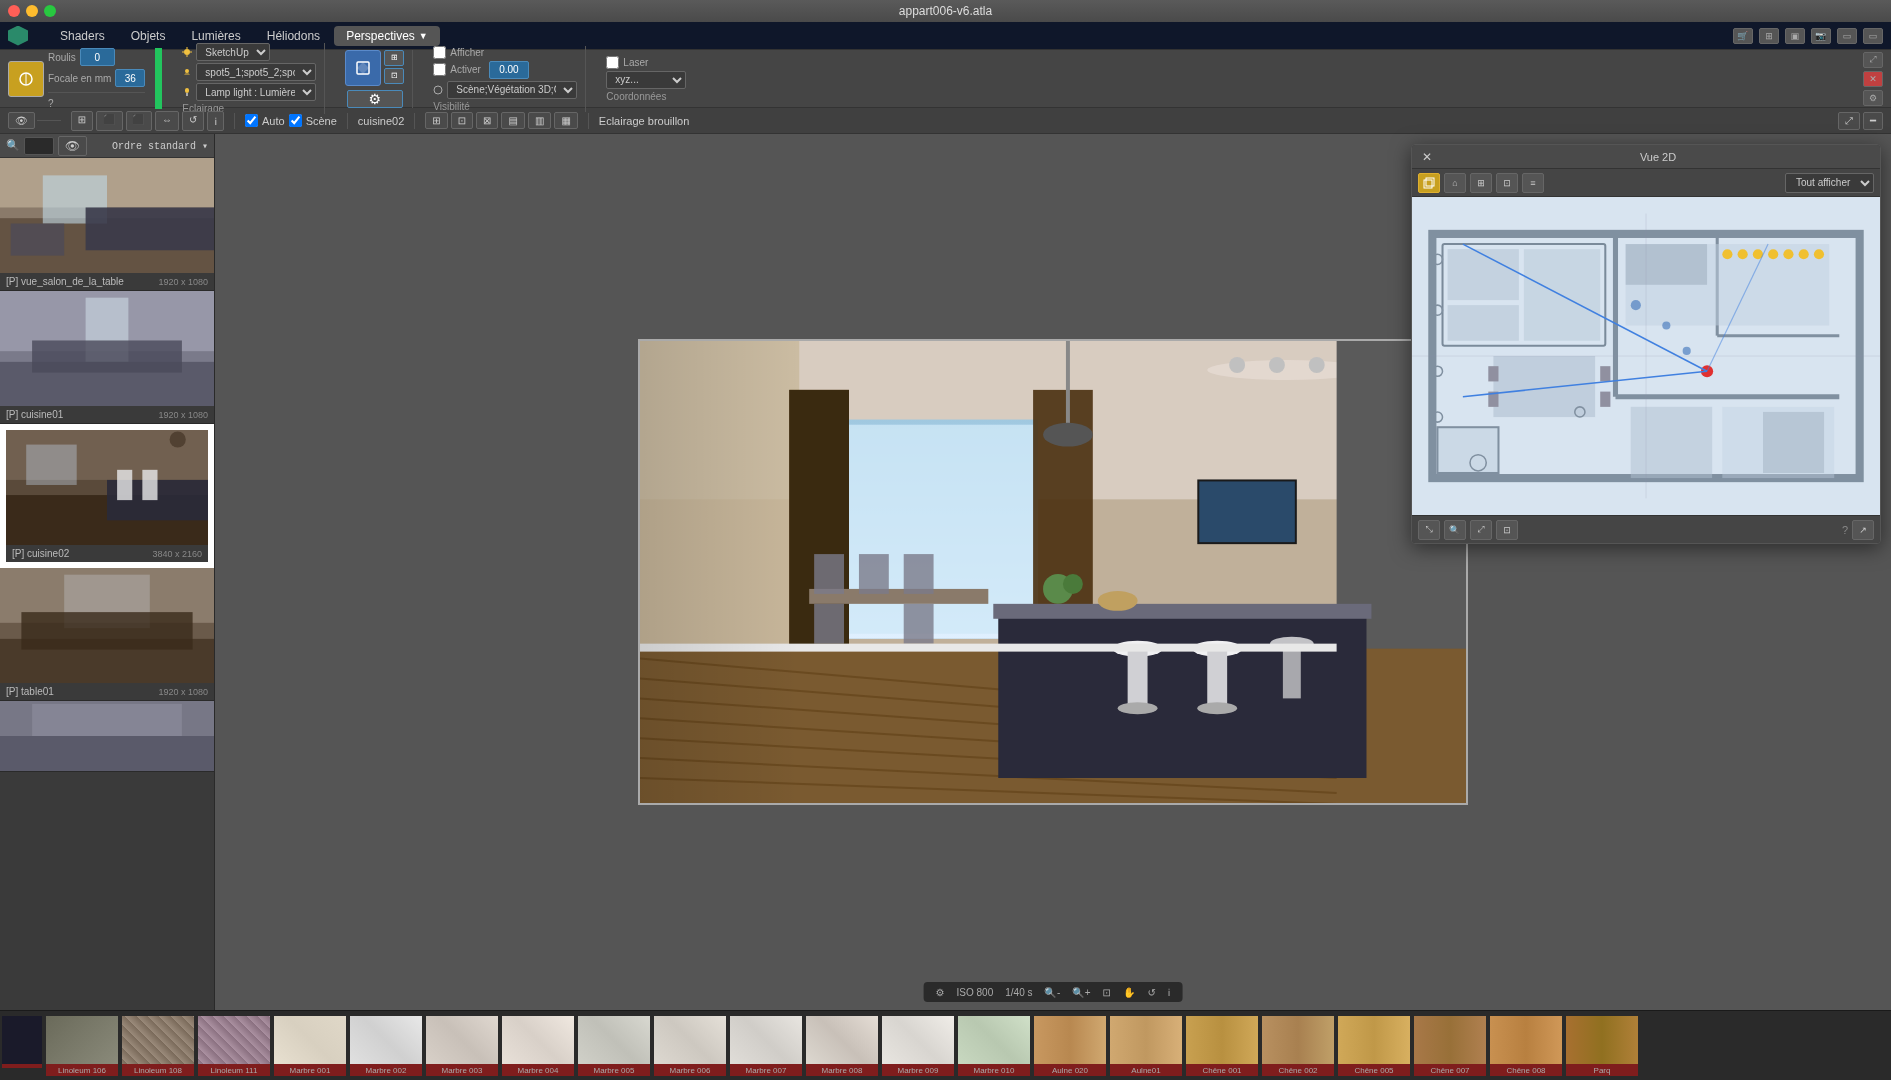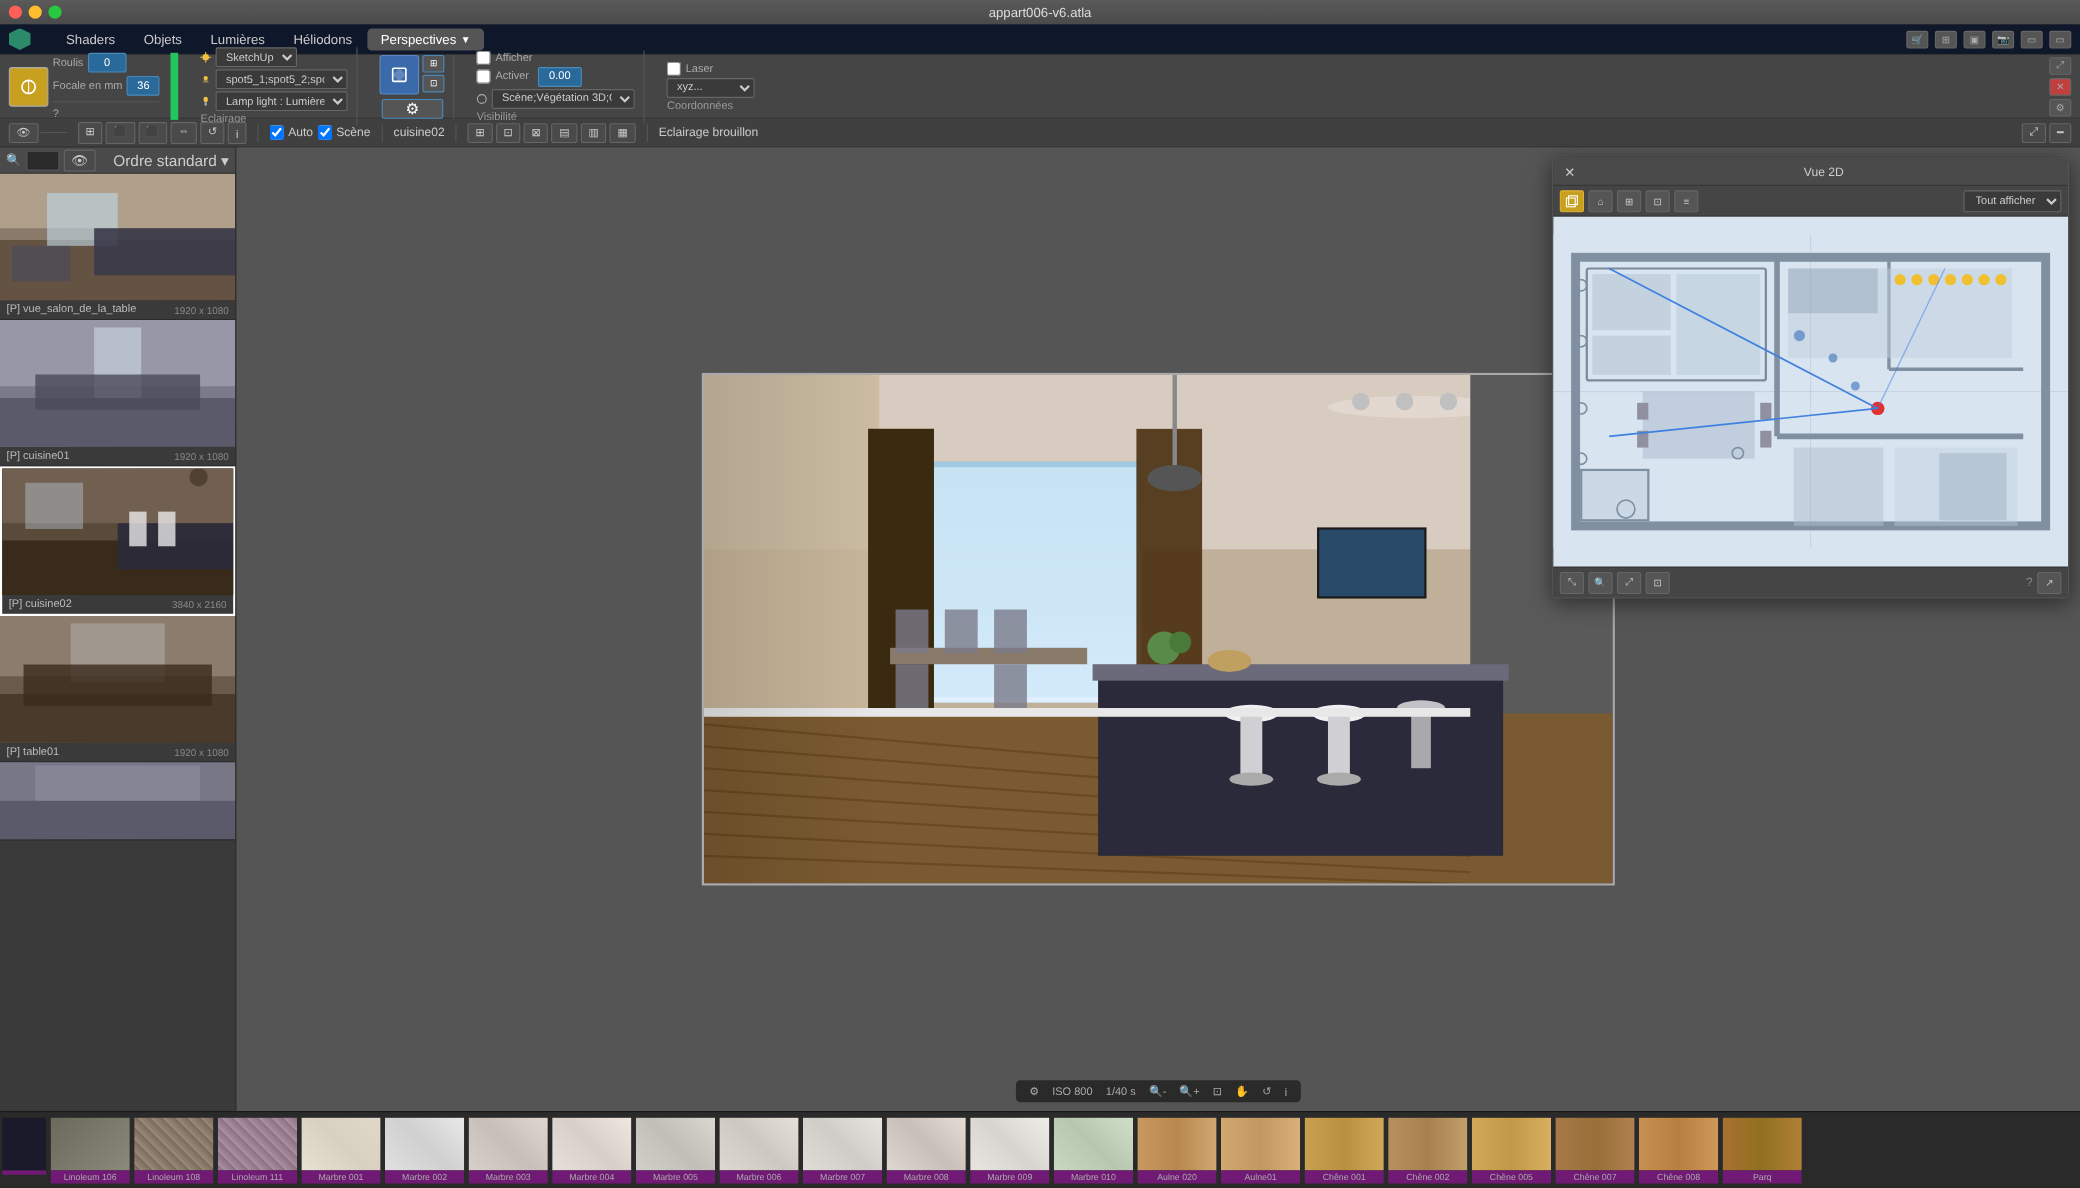--- a/index.html
+++ b/index.html
@@ -229,21 +229,21 @@
     .panel-search {
       background: #2a2a2a;
       border: 1px solid #555;
       color: #ccc;
       padding: 2px 6px;
       font-size: 10px;
       border-radius: 2px;
       width: 30px;
       height: 18px;
     }
-    .panel-header-label { font-size: 14px; color: #ccc; margin-left: auto; }
+    .panel-header-label { font-size: 10px; color: #ccc; margin-left: auto; font-family: Liberation Mono, monospace; }
     .perspective-item {
       border-bottom: 1px solid #2a2a2a;
       cursor: pointer;
       position: relative;
     }
     .perspective-thumb {
       width: 100%;
       height: 115px;
       background: #2a2a2a;
       overflow: hidden;
@@ -387,21 +387,21 @@
     .material-thumb-img {
       width: 100%;
       height: 48px;
       background: #888;
     }
     .material-name {
       font-size: 8px;
       color: #aaa;
       text-align: center;
       padding: 2px 0;
-      background: #701a75;
+      background: #7f1d1d;
     }
 
     
     ::-webkit-scrollbar { width: 6px; }
     ::-webkit-scrollbar-track { background: #2a2a2a; }
     ::-webkit-scrollbar-thumb { background: #555; border-radius: 3px; }
 
     
     .thumb-render-1 {
       background: linear-gradient(135deg, #8a7a6a 0%, #6a5a4a 30%, #4a3a2a 60%, #3a2a1a 100%);
@@ -677,21 +677,21 @@
           <rect x="0" y="70" width="200" height="45" fill="#5a5a6a"></rect>
           <rect x="30" y="50" width="140" height="30" fill="#4a4a5a" opacity="0.8"></rect>
         </svg>
       </div>
       <div class="perspective-info">
         <span class="perspective-name">[P] cuisine01</span>
         <span class="perspective-res">1920 x 1080</span>
       </div>
     </div>
 
-    <div class="perspective-item" style="border:2px solid #ffffff;">
+    <div class="perspective-item" style="border:6px solid #ffffff;">
       <div class="perspective-thumb thumb-render-3">
         <svg width="100%" height="100%" viewBox="0 0 200 115" preserveAspectRatio="xMidYMid slice">
           <rect width="200" height="115" fill="#5a4a3a"></rect>
           <rect x="0" y="0" width="200" height="50" fill="#7a6a5a" opacity="0.7"></rect>
           <rect x="20" y="15" width="50" height="40" fill="#c0d0e0" opacity="0.4"></rect>
           <rect x="0" y="65" width="200" height="50" fill="#3a2a1a"></rect>
           <rect x="100" y="50" width="100" height="40" fill="#2a2a3a" opacity="0.9"></rect>
           <rect x="110" y="40" width="15" height="30" fill="#e8e8ea" opacity="0.8"></rect>
           <rect x="135" y="40" width="15" height="30" fill="#e8e8ea" opacity="0.8"></rect>
           <circle cx="170" cy="10" r="8" fill="#4a3a2a" opacity="0.8"></circle>

